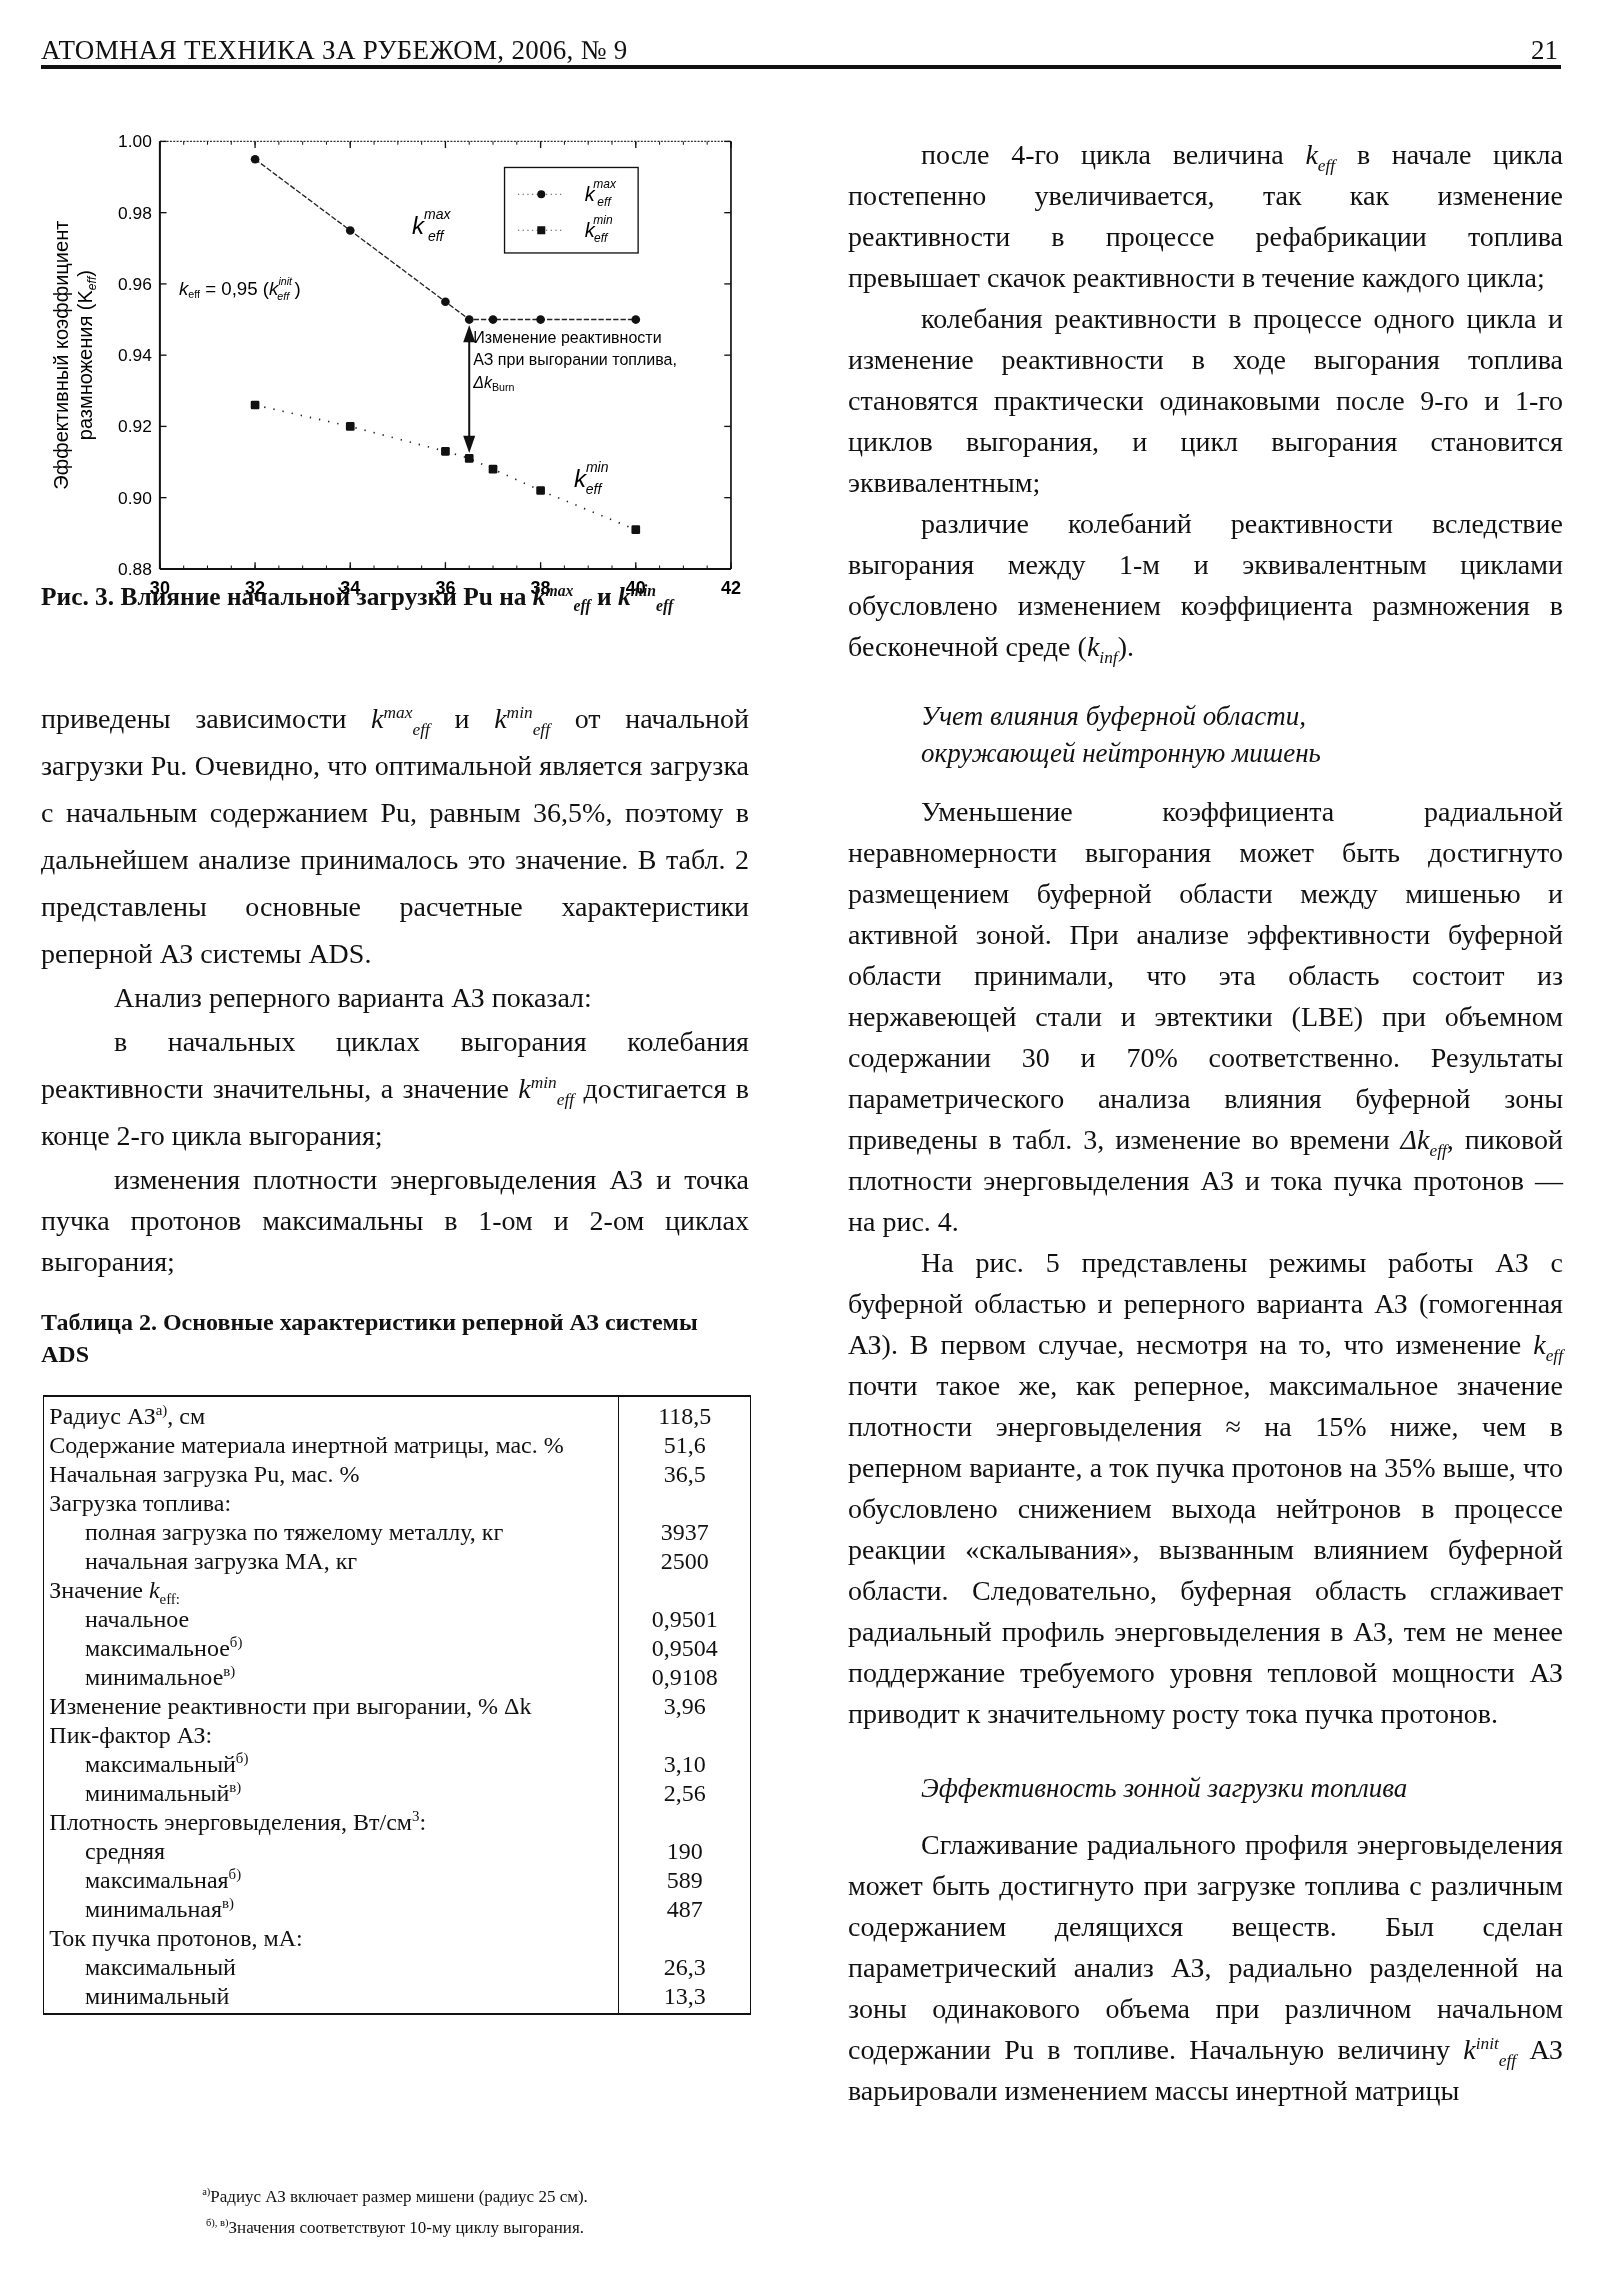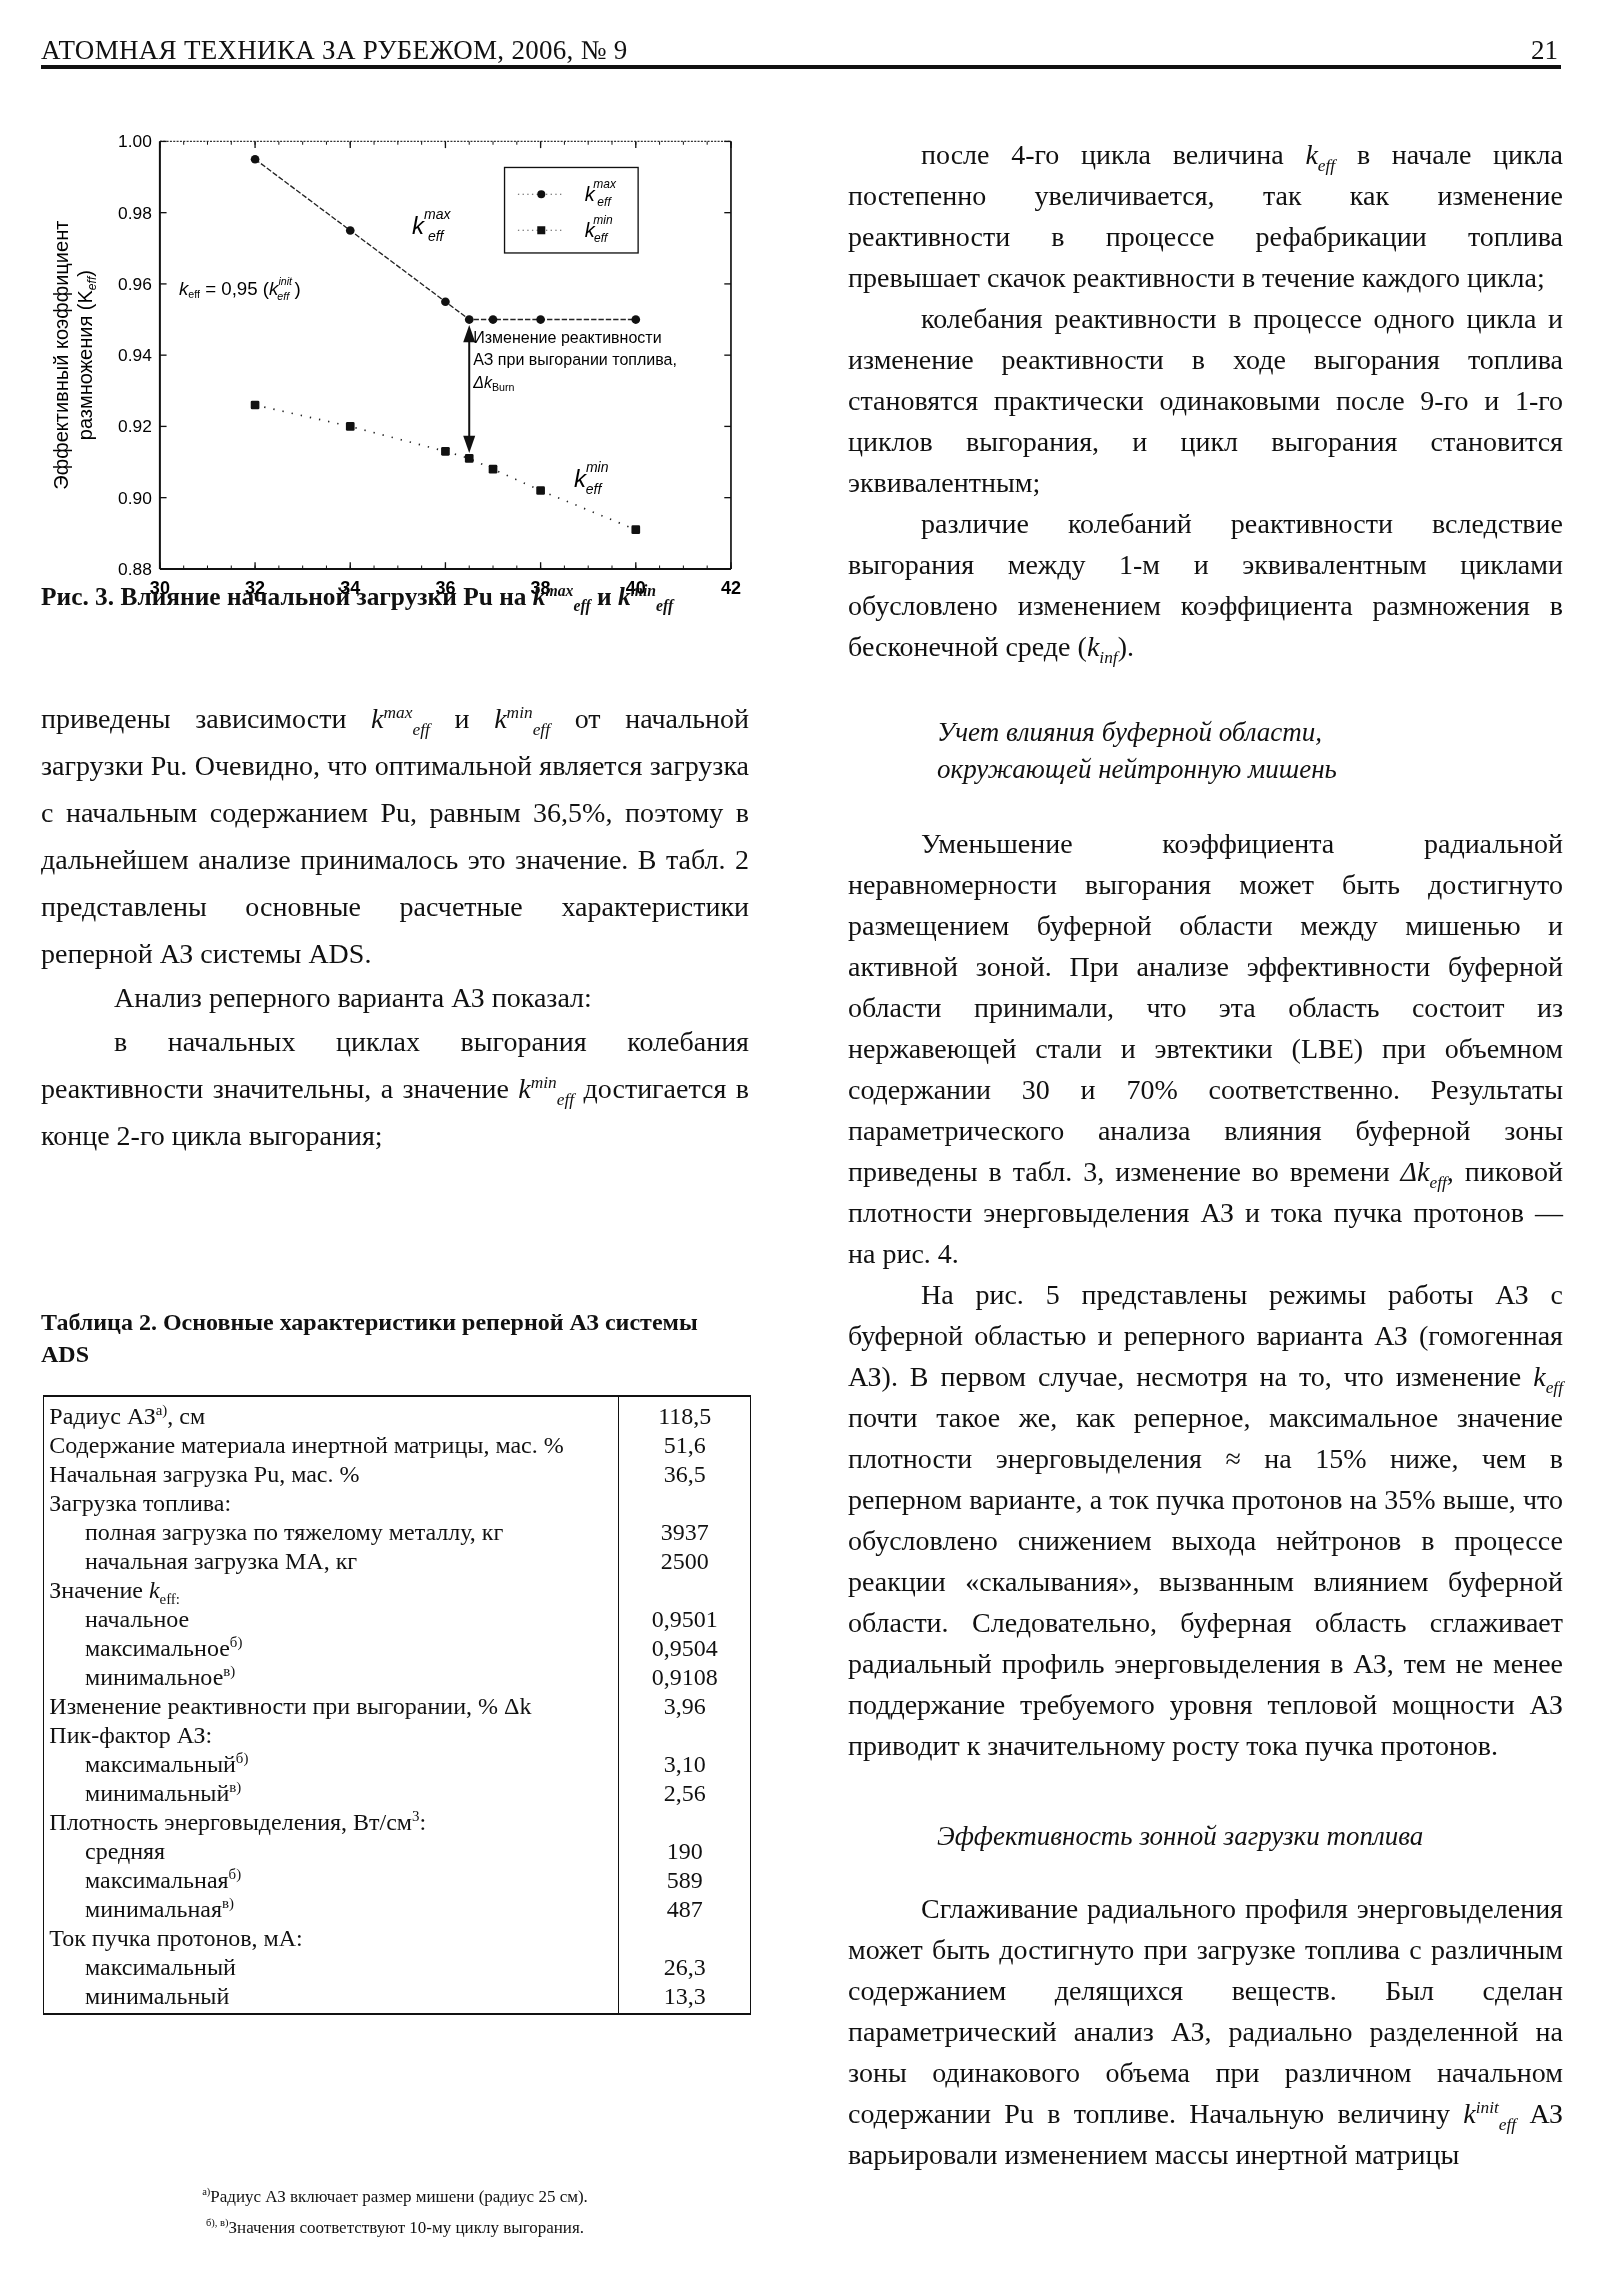--- a/index.html
+++ b/index.html
@@ -29,21 +29,21 @@
   .ref-table { border-top: 2px solid #111; border-bottom: 2px solid #111; border-left: 1.3px solid #111; border-right: 1.3px solid #111; }
   .ref-table td { padding: 0 5.3px; line-height: 29px; vertical-align: top; }
   .ref-table td.val { border-left: 1.3px solid #111; width: 120px; text-align: center; }
   .ref-table td.lbl.sub { padding-left: 41px; }
   .ref-table tr.first td { padding-top: 5.3px; }
   .ref-table tr.last td { padding-bottom: 1.3px; }
 
   .footnotes { position: absolute; left: 41px; top: 2181px; width: 708px; text-align: center; font-size: 17px; line-height: 31px; }
 
   .right-text { position: absolute; left: 848px; top: 134px; width: 715px; }
-  .section-heading { font-style: italic; font-size: 27px; line-height: 37px; margin: 16px; padding-left: 73px; }
+  .section-heading { font-style: italic; font-size: 27px; line-height: 37px; margin: 0; padding-left: 73px; }
 </style>
 </head>
 <body>
 
 <div class="header">
   <span class="journal">АТОМНАЯ ТЕХНИКА ЗА РУБЕЖОМ, 2006, № 9</span>
   <span class="pagenum">21</span>
 </div>
 <div class="header-rule"></div>
 
@@ -196,20 +196,21 @@
 </div>
 
 <div class="fig-caption">
   <span>Рис. 3. Влияние начальной загрузки Pu на </span><span class="k">k</span><sup class="k">max</sup><sub class="k">eff</sub><span> и </span><span class="k">k</span><sup class="k">min</sup><sub class="k">eff</sub>
 </div>
 
 <div class="left-text">
   <p class="para para-tall"><span>приведены зависимости </span><span class="k">k</span><sup class="k">max</sup><sub class="k">eff</sub><span> и </span><span class="k">k</span><sup class="k">min</sup><sub class="k">eff</sub><span> от начальной загрузки Pu. Очевидно, что оптимальной является загрузка с начальным содержанием Pu, равным 36,5%, поэтому в дальнейшем анализе принималось это значение. В табл. 2 представлены основные расчетные характеристики реперной АЗ системы ADS.</span></p>
   <p class="para indent">Анализ реперного варианта АЗ показал:</p>
   <p class="para indent para-tall"><span>в начальных циклах выгорания колебания реактивности значительны, а значение </span><span class="k">k</span><sup class="k">min</sup><sub class="k">eff</sub><span> достигается в конце 2-го цикла выгорания;</span></p>
+  <p class="para indent">изменения плотности энерговыделения АЗ и точка пучка протонов максимальны в 1-ом и 2-ом циклах выгорания;</p>
 </div>
 
 <div class="table-title">Таблица 2. Основные характеристики реперной АЗ системы ADS</div>
 <table class="ref-table" id="ref-table">
   <tbody id="ref-tbody">
       <tr class="first">
         <td class="lbl"><span>Радиус АЗ</span><sup>а)</sup><span>, см</span></td>
         <td class="val">118,5</td>
       </tr>
       <tr>

